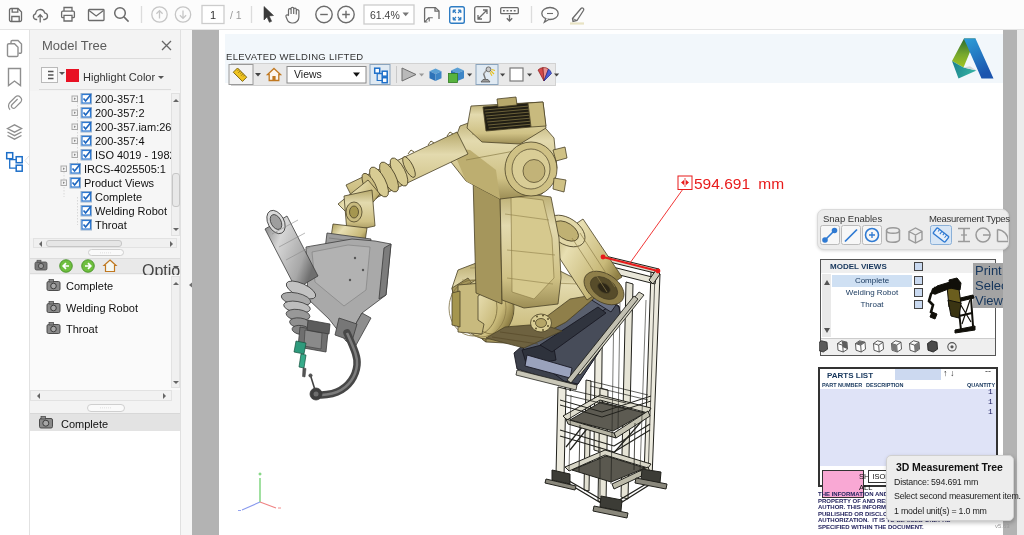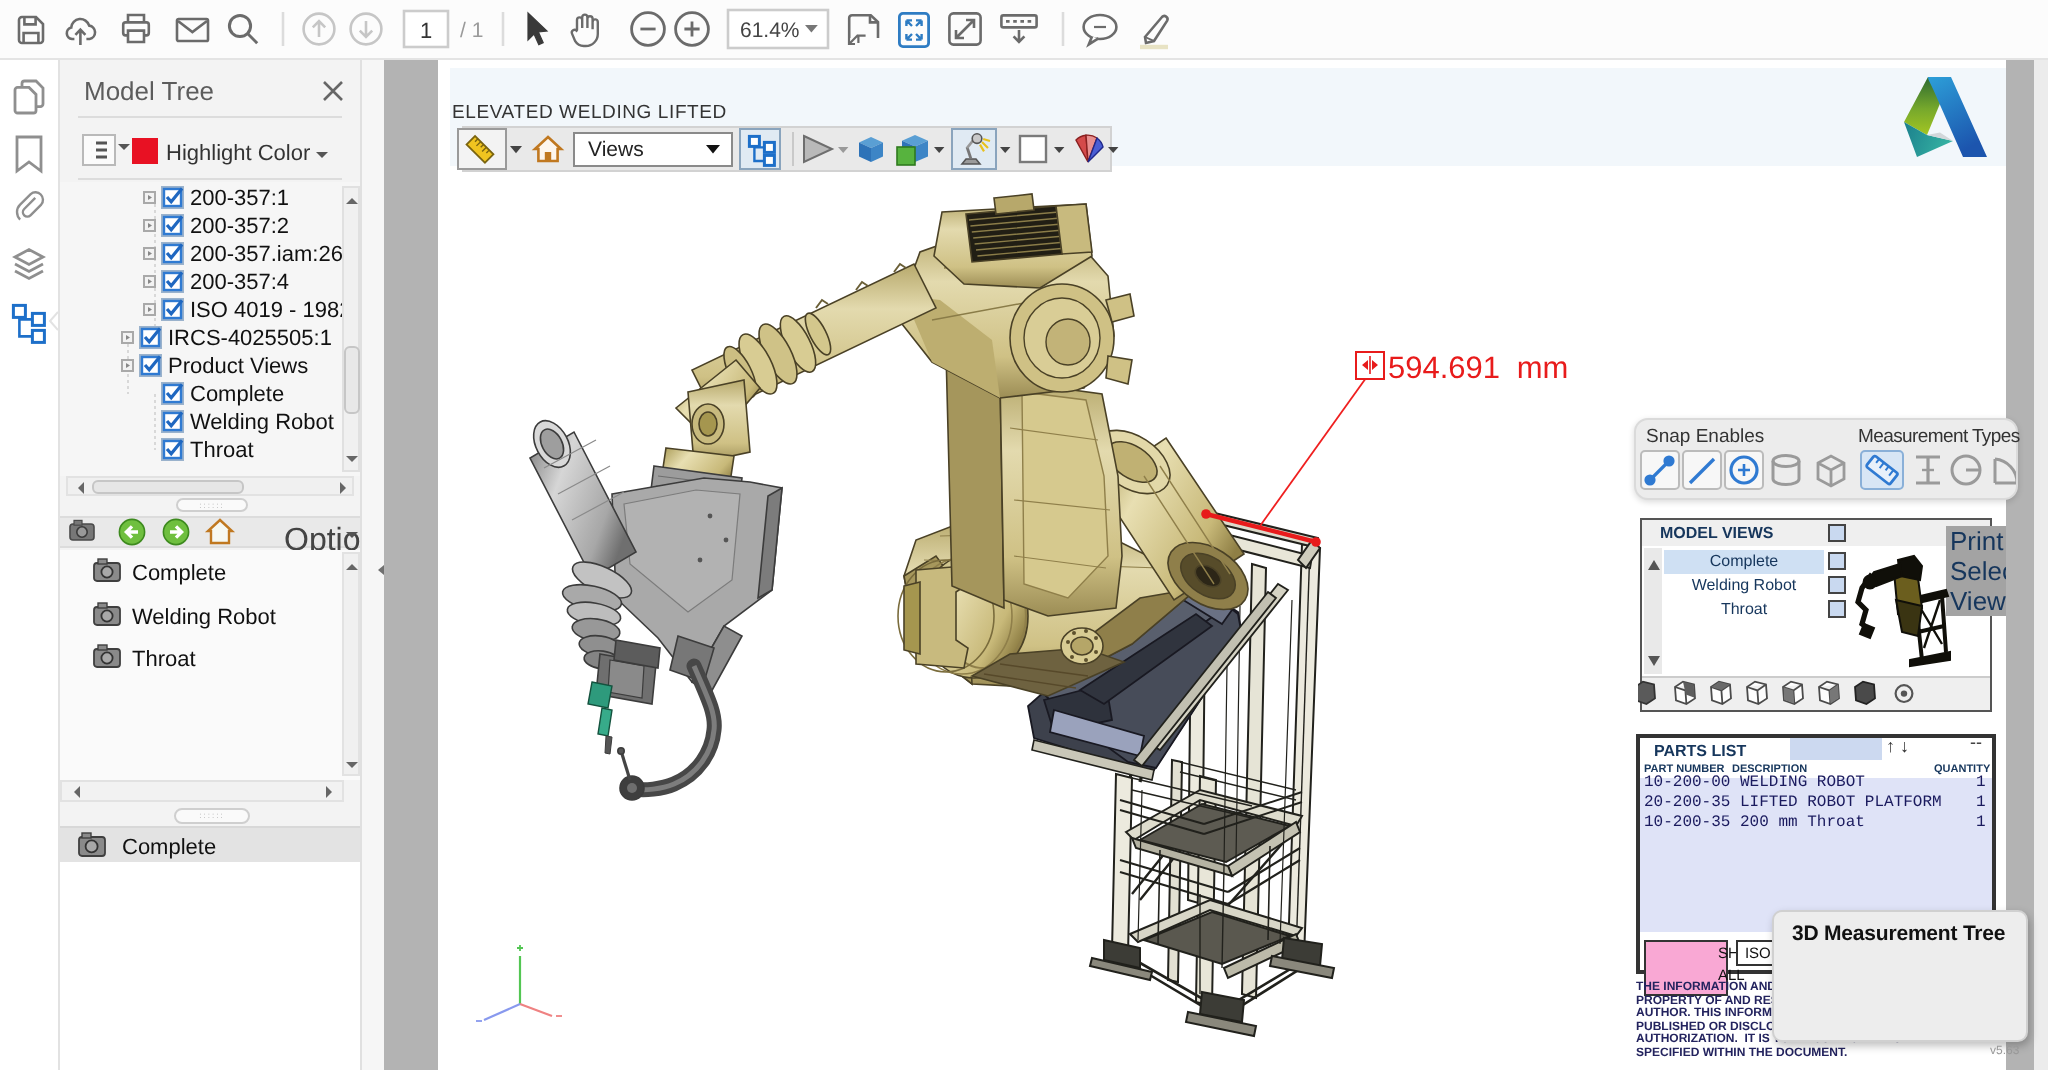--- a/index.html
+++ b/index.html
@@ -729,29 +729,27 @@
 
 <div class="abs" style="left:818px;top:367px;width:180px;height:120px;background:#fff;border:2px solid #333;"></div>
 <div class="abs" style="left:827px;top:371px;font-size:8px;font-weight:bold;color:#16365c;">PARTS LIST</div>
 <div class="abs" style="left:895px;top:369px;width:46px;height:11px;background:#ccd9f0;"></div>
 <div class="abs" style="left:943px;top:368px;font-size:9px;color:#333;">↑ ↓</div>
 <div class="abs" style="left:985px;top:366px;font-size:9px;color:#333;">--</div>
 <div class="abs" style="left:822px;top:382px;font-size:5.5px;font-weight:bold;color:#16365c;">PART NUMBER</div>
 <div class="abs" style="left:866px;top:382px;font-size:5.5px;font-weight:bold;color:#16365c;">DESCRIPTION</div>
 <div class="abs" style="left:967px;top:382px;font-size:5.5px;font-weight:bold;color:#16365c;">QUANTITY</div>
 <div class="abs" style="left:820px;top:389px;width:176px;height:77px;background:#dfe3f7;"></div>
-<div class="abs" style="left:822px;top:387px;width:172px;font-size:8px;line-height:10px;color:#1a1a5e;font-family:'Liberation Mono',monospace;white-space:pre;">10-200-00 WELDING ROBOT
-20-200-35 LIFTED ROBOT PLATFORM
-10-200-35 200 mm Throat</div>
 <div class="abs" style="left:988px;top:387px;font-size:8px;line-height:10px;color:#1a1a5e;font-family:'Liberation Mono',monospace;text-align:right;">1<br>1<br>1</div>
 <div class="abs" style="left:822px;top:470px;width:42px;height:28px;background:#f9a8d4;border:1.5px solid #333;font-size:7.5px;text-align:center;line-height:11px;color:#111;padding-left:36px;">SHOW ALL</div>
 <div class="abs" style="left:868px;top:470px;width:40px;height:13px;background:#fff;border:1.5px solid #333;font-size:7.5px;text-align:center;line-height:11px;color:#111;">ISOLATE</div>
 
 <div class="abs" style="left:818px;top:491px;width:185px;font-size:6px;line-height:6.6px;color:#23235e;font-weight:bold;">THE INFORMATION AND/OR DRAWINGS ARE THE SOLE<br>PROPERTY OF AND RESTRICTED TO THE ORIGINAL<br>AUTHOR. THIS INFORMATION MAY NOT BE REPRODUCED,<br>PUBLISHED OR DISCLOSED TO OTHERS WITHOUT<br>AUTHORIZATION.&nbsp; IT IS TO BE USED ONLY AS<br>SPECIFIED WITHIN THE DOCUMENT.</div>
 
 <div class="abs" style="left:1003px;top:30px;width:14px;height:505px;background:#b3b3b3;"></div>
 <div class="abs" style="left:1017px;top:30px;width:7px;height:505px;background:#ececec;"></div>
 
 <div class="abs" style="left:886px;top:455px;width:128px;height:66px;background:#ededed;border:1px solid #d0d0d0;border-radius:5px;box-shadow:1px 2px 4px rgba(0,0,0,0.25);z-index:50;"></div>
 <div class="abs" style="left:896px;top:461px;font-size:10.5px;font-weight:bold;color:#111;z-index:51;letter-spacing:-0.1px;">3D Measurement Tree</div>
+<div class="abs" style="left:894px;top:475px;font-size:8.8px;line-height:14.4px;color:#222;z-index:51;white-space:nowrap;letter-spacing:-0.2px;">Distance: 594.691 mm<br>Select second measurement item.<br>1 model unit(s) = 1.0 mm</div>
 <div class="abs" style="left:995px;top:523px;font-size:6px;color:#999;z-index:51;">v5.63</div>
 
 </div>
 
 </body></html>

